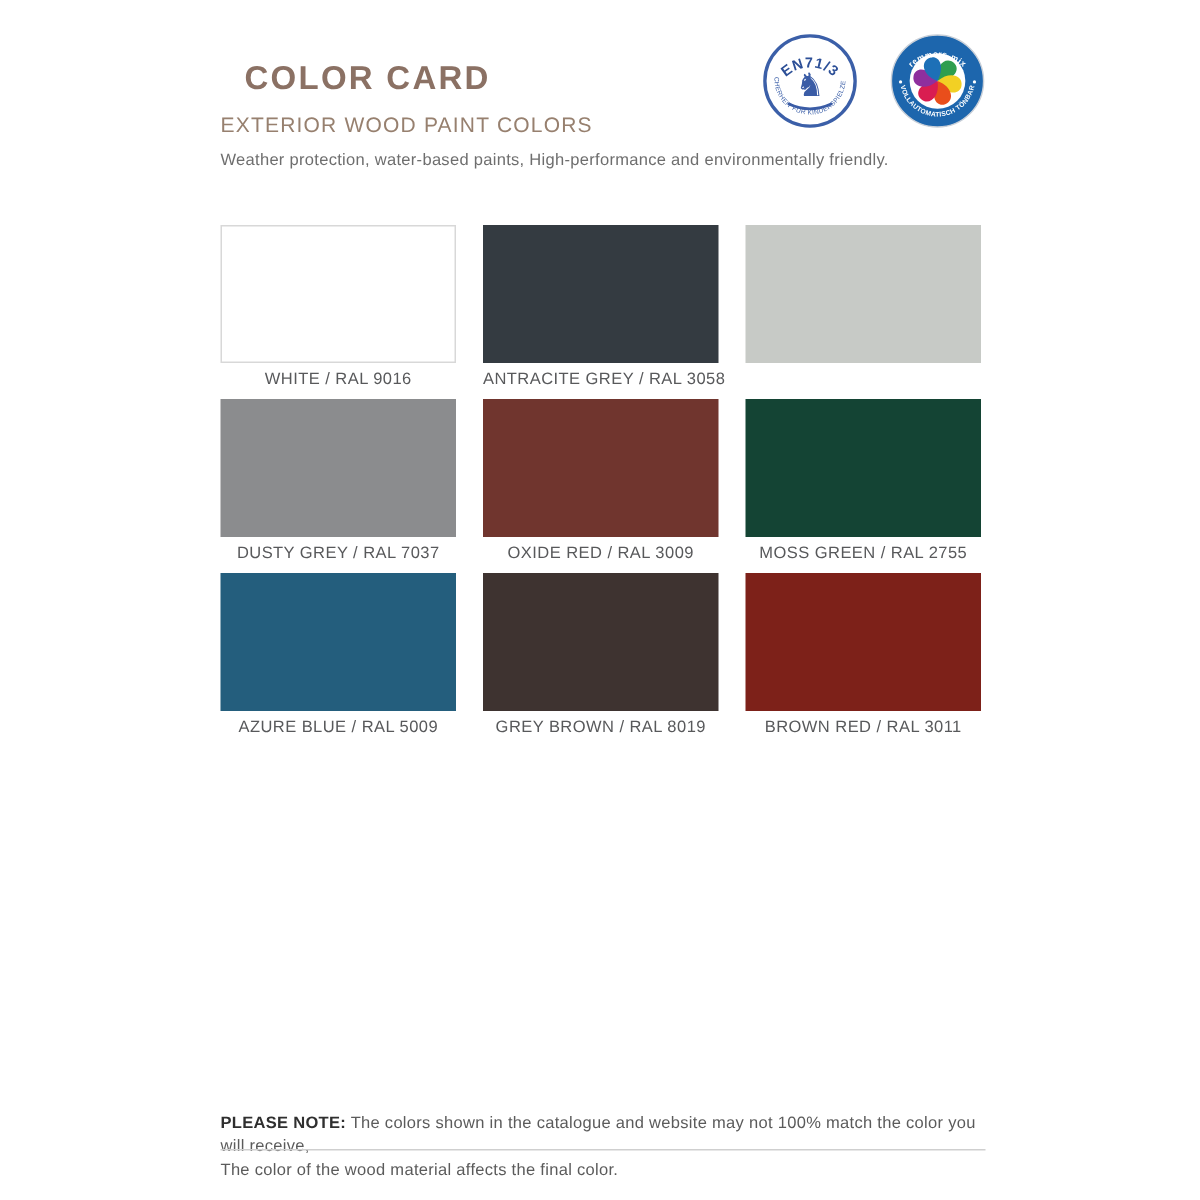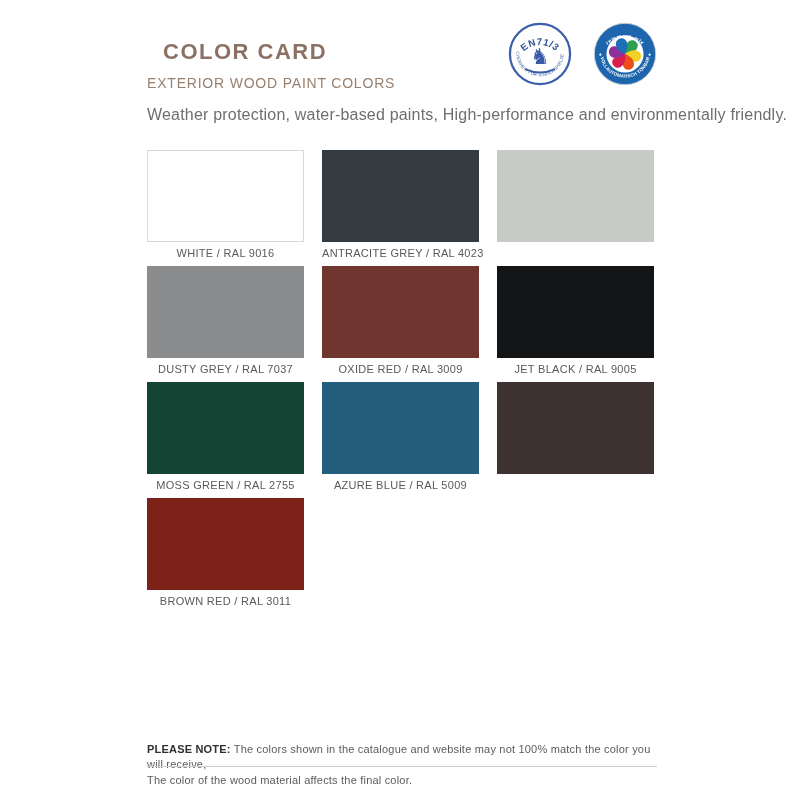--- a/index.html
+++ b/index.html
@@ -10,21 +10,21 @@
   .title {
     position:absolute; left:147px; top:24px;
     font-size:22px; font-weight:bold; letter-spacing:1.5px; color:#8b7164;margin-left:16px;
   }
   .subtitle {
     position:absolute; left:147px; top:63px;
     font-size:14px; font-weight:normal; letter-spacing:0.8px; color:#97806f;
   }
   .desc {
     position:absolute; left:147px; top:90px;
-    font-size:16px; color:#6e6e6e; letter-spacing:0.2px;
+    font-size:11px; color:#6e6e6e; letter-spacing:0.2px;
   }
   .badges { position:absolute; left:508px; top:22px; display:flex; gap:21px; }
   .badge { width:64px; height:64px; }
 
   .grid {
     position:absolute; left:147px; top:150px;
     display:grid; grid-template-columns:repeat(3,157px); column-gap:18px;
   }
   .cell { height:116px; }
   .swatch { width:157px; height:92px; box-sizing:border-box; }
@@ -95,54 +95,51 @@
 
 <div class="grid">
 
     <div class="cell">
       <div class="swatch" style="background: rgb(255, 255, 255); border: 1px solid rgb(216, 216, 216);"></div>
       <div class="swatch-label">WHITE / RAL 9016</div>
     </div>
 
     <div class="cell">
       <div class="swatch" style="background: rgb(52, 59, 65);"></div>
-      <div class="swatch-label">ANTRACITE GREY / RAL 4023</div>
+      <div class="swatch-label">ANTRACITE GREY / RAL 3058</div>
     </div>
 
     <div class="cell">
       <div class="swatch" style="background: rgb(199, 202, 198);"></div>
     </div>
 
     <div class="cell">
       <div class="swatch" style="background: rgb(139, 140, 142);"></div>
       <div class="swatch-label">DUSTY GREY / RAL 7037</div>
     </div>
 
     <div class="cell">
       <div class="swatch" style="background: rgb(112, 53, 46);"></div>
       <div class="swatch-label">OXIDE RED / RAL 3009</div>
     </div>
 
-    <div class="cell">
-      <div class="swatch" style="background: rgb(19, 20, 22);"></div>
-      <div class="swatch-label">JET BLACK / RAL 9005</div>
-    </div>
 
     <div class="cell">
       <div class="swatch" style="background: rgb(20, 68, 52);"></div>
       <div class="swatch-label">MOSS GREEN / RAL 2755</div>
     </div>
 
     <div class="cell">
       <div class="swatch" style="background: rgb(36, 94, 125);"></div>
       <div class="swatch-label">AZURE BLUE / RAL 5009</div>
     </div>
 
     <div class="cell">
       <div class="swatch" style="background: rgb(62, 51, 48);"></div>
+      <div class="swatch-label">GREY BROWN / RAL 8019</div>
     </div>
 
     <div class="cell">
       <div class="swatch" style="background: rgb(125, 33, 25);"></div>
       <div class="swatch-label">BROWN RED / RAL 3011</div>
     </div>
   </div>
 
 <p class="note"><b>PLEASE NOTE:</b> <span>The colors shown in the catalogue and website may not 100% match the color you will receive,</span><br><span>The color of the wood material affects the final color.</span></p>
 

